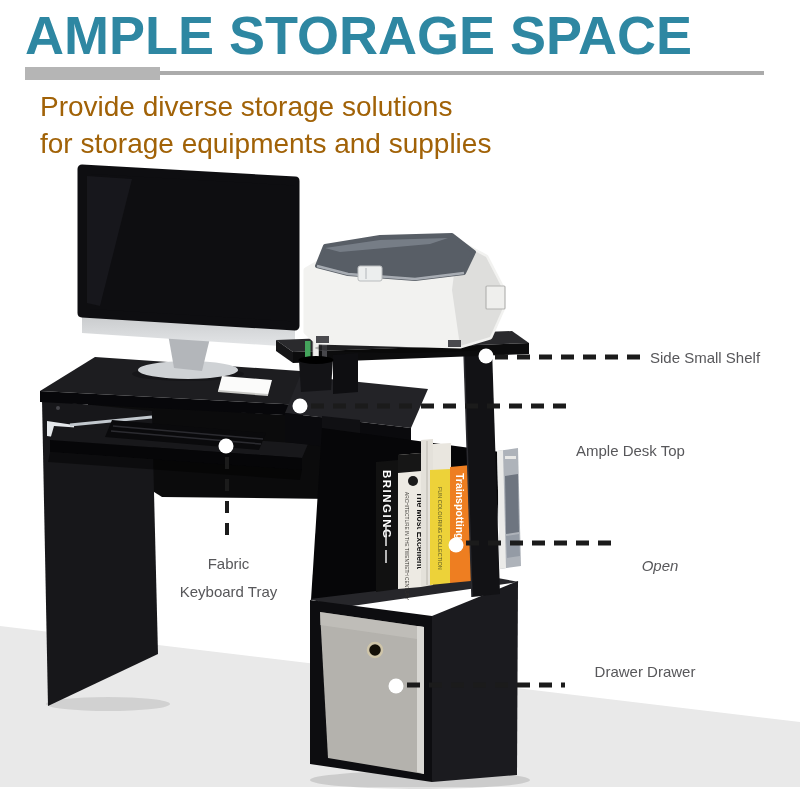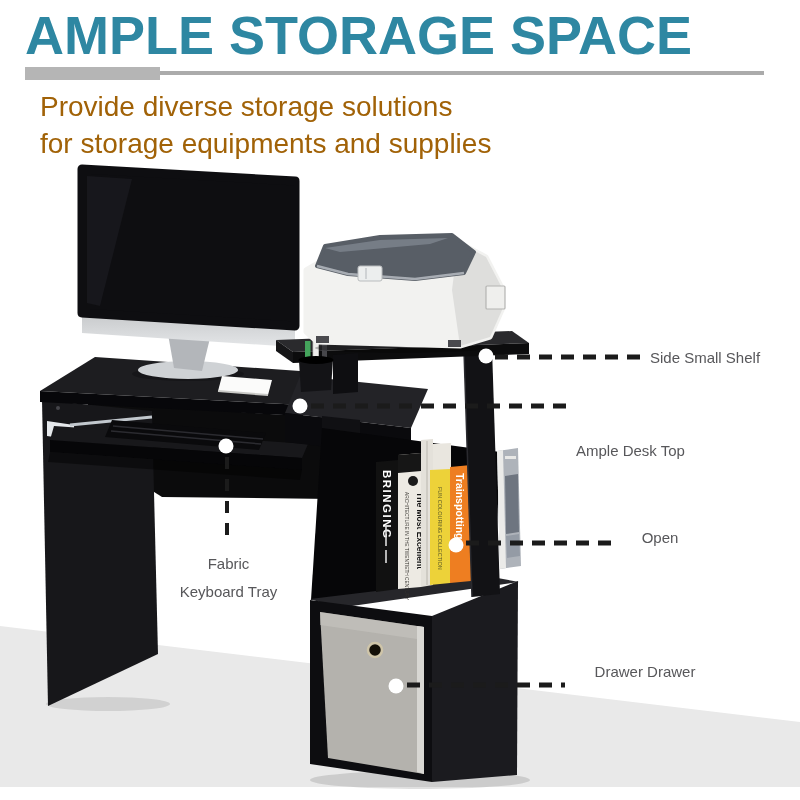--- a/index.html
+++ b/index.html
@@ -10,21 +10,21 @@
          letter-spacing:0px;color:#2e87a2;white-space:nowrap;}
   .divider-thick{position:absolute;left:25px;top:67px;width:135px;height:13px;background:#b5b5b5;}
   .divider-thin{position:absolute;left:160px;top:71px;width:604px;height:4px;background:#ababab;}
   .subtitle{position:absolute;left:40px;top:88px;font-size:28px;line-height:37px;color:#a16207;}
   .subtitle span{display:block;}
   .label{position:absolute;font-size:15px;line-height:28px;color:#57575a;white-space:nowrap;}
   .label span{display:block;}
   .label.center{text-align:center;}
   #lbl-shelf{left:650px;top:344px;}
   #lbl-desktop{left:576px;top:393px;margin-top:44px;}
-  #lbl-compartment{left:590px;top:524px;width:140px;}
+  #lbl-compartment{left:590px;top:552px;width:140px;font-style:italic;}
   #lbl-tray{left:146px;top:550px;width:165px;}
   #lbl-drawer{left:570px;top:658px;width:150px;}
 </style>
 </head>
 <body>
 
 <div id="canvas">
 
   <div class="title">AMPLE STORAGE SPACE</div>
   <div class="divider-thick"></div>

